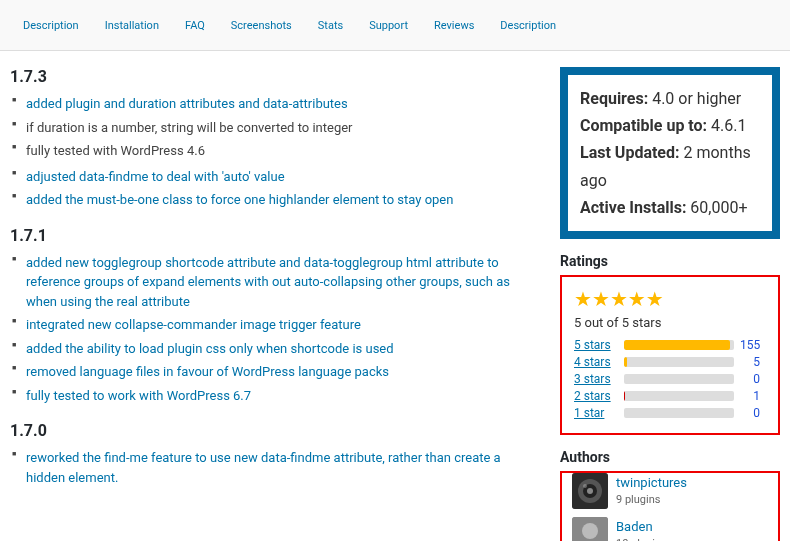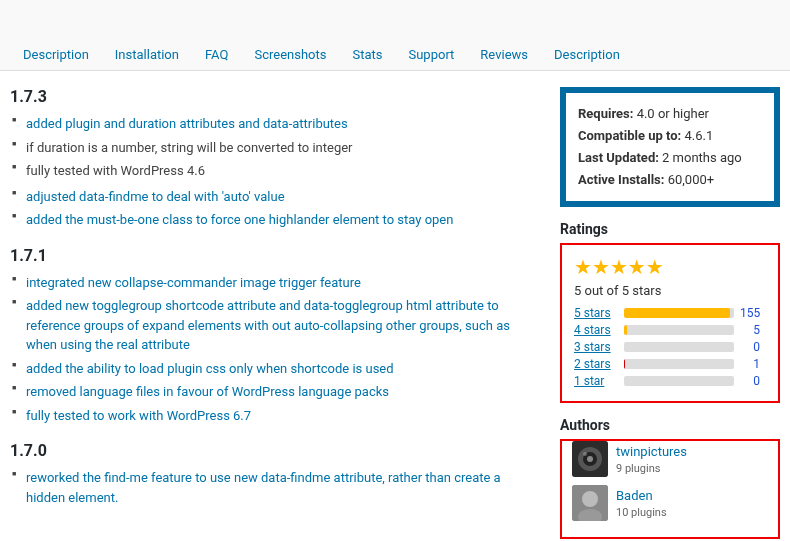--- a/index.html
+++ b/index.html
@@ -13,28 +13,27 @@
 
     
     .tabs-bar {
       display: flex;
       align-items: center;
       border-bottom: 1px solid #ddd;
       padding: 0 10px;
       background: #f9f9f9;
     }
     .tab-item {
-      padding: 8px 12px;
+      padding: 18px 12px;
       cursor: pointer;
       color: #0073aa;
       text-decoration: none;
-      font-size: 13px;
+      font-size: 11px;
       border: 1px solid transparent;
       margin-bottom: -1px;
-      margin-top: 38px;
     }
     .tab-item.active {
       border: 2px solid #d46e00;
       border-radius: 3px;
       color: #333;
       background: #fff;
       font-weight: normal;
     }
 
     
@@ -87,24 +86,24 @@
     }
 
     
     .right-col {
       width: 220px;
       flex-shrink: 0;
     }
 
     
     .info-box {
-      border: 6px solid #0369a1;
+      border: 8px solid #0369a1;
       padding: 10px 12px;
       margin-bottom: 14px;
-      font-size: 13px;
+      font-size: 16px;
       line-height: 1.7;
     }
     .info-box .label { font-weight: bold; }
 
     
     .section-title {
       font-size: 14px;
       font-weight: bold;
       margin-bottom: 6px;
       color: #23282d;
@@ -234,22 +233,22 @@
       <li>fully tested with WordPress 4.6</li>
     </ul>
 
     <ul class="changelog-list">
       <li><a href="#">adjusted data-findme to deal with 'auto' value</a></li>
       <li><a href="#">added the must-be-one class to force one highlander element to stay open</a></li>
     </ul>
 
     <h3 class="version-heading">1.7.1</h3>
     <ul class="changelog-list">
+      <li><a href="#">added new togglegroup shortcode attribute and data-togglegroup html attribute to reference groups of expand elements with out auto-collapsing other groups, such as when using the real attribute</a></li>
       <li><a href="#">integrated new collapse-commander image trigger feature</a></li>
-      <li><a href="#">added new togglegroup shortcode attribute and data-togglegroup html attribute to reference groups of expand elements with out auto-collapsing other groups, such as when using the real attribute</a></li>
       <li><a href="#">added the ability to load plugin css only when shortcode is used</a></li>
       <li><a href="#">removed language files in favour of WordPress language packs</a></li>
       <li><a href="#">fully tested to work with WordPress 6.7</a></li>
     </ul>
 
     <h3 class="version-heading">1.7.0</h3>
     <ul class="changelog-list">
       <li><a href="#">reworked the find-me feature to use new data-findme attribute, rather than create a hidden element.</a></li>
     </ul>
 

